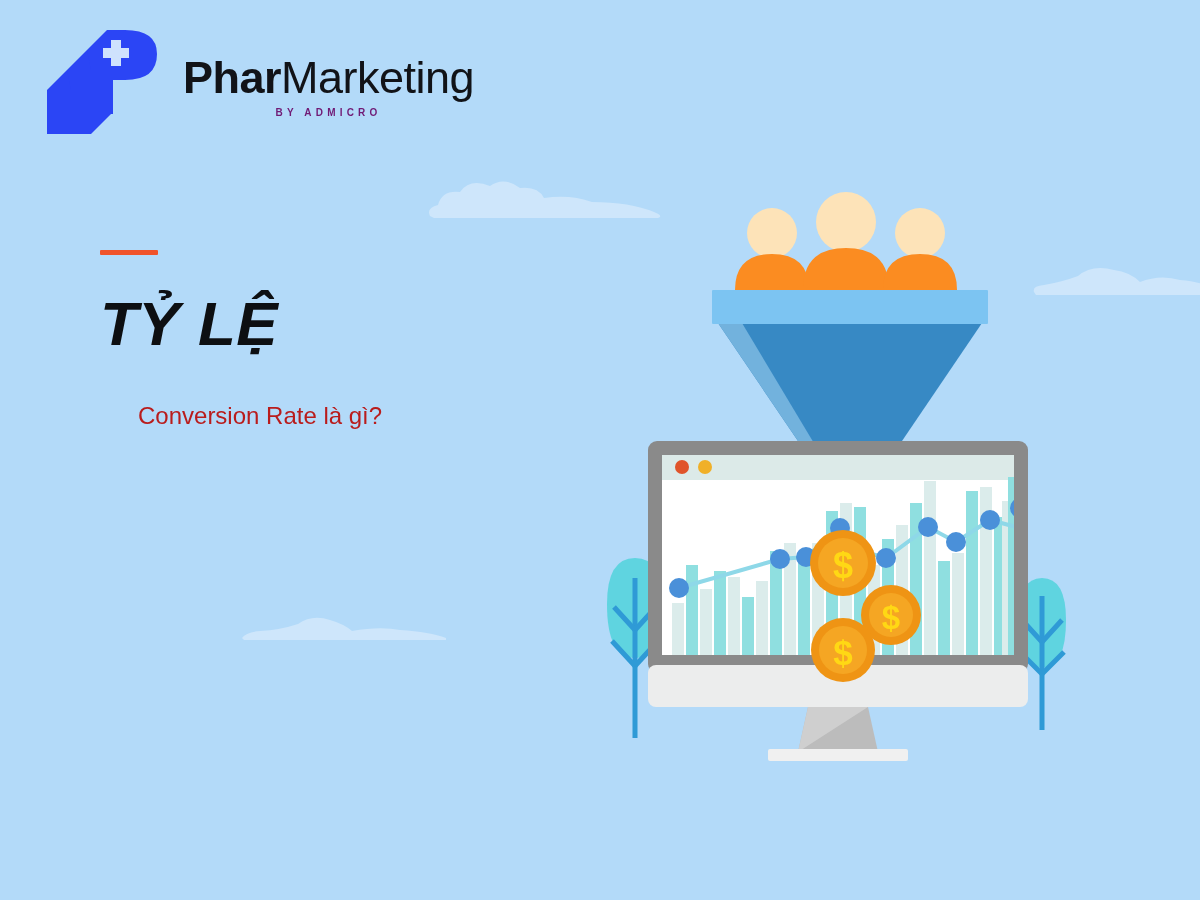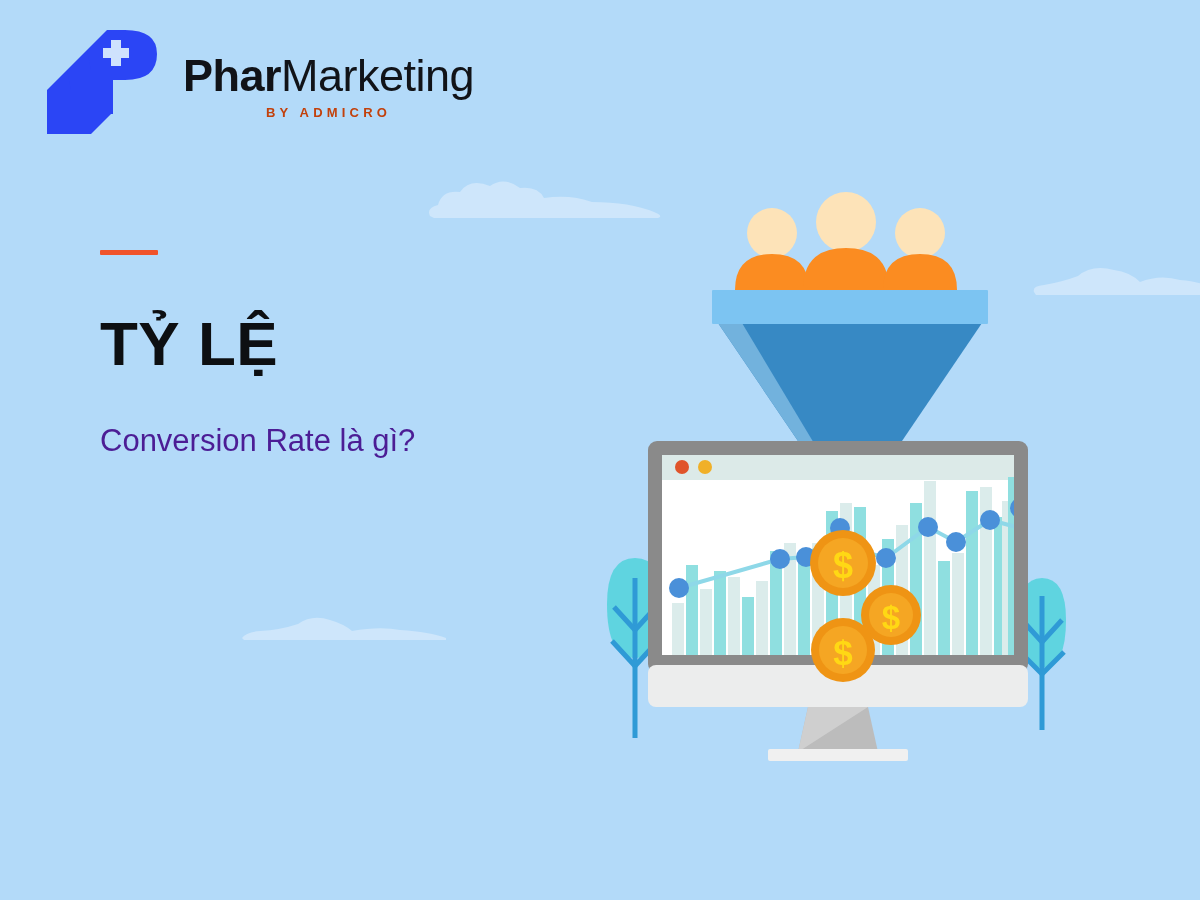--- a/index.html
+++ b/index.html
@@ -49,57 +49,59 @@
   #logo-wordmark {
     font-size: 45px;
     line-height: 1;
     color: #111318;
     letter-spacing: -0.5px;
     white-space: nowrap;
   }
   #logo-wordmark .bold { font-weight: 700; }
   #logo-wordmark .light { font-weight: 400; }
   #logo-tagline {
-    font-size: 13px;
+    font-size: 10px;
     font-weight: 700;
     letter-spacing: 4.2px;
-    color: #c2410c;
+    color: #701a75;
     margin-top: 7px;
     white-space: nowrap;
   }
 
   
   #text-block {
     position: absolute;
     left: 100px;
     top: 250px;
     width: 520px;
   }
   #accent-rule {
     width: 58px;
     height: 5px;
     background: #f0532b;
     border-radius: 1px;
   }
   #headline {
-    margin-top: 52px;
+    margin-top: 32px;
     font-size: 62px;
     font-weight: 700;
     line-height: 1.18;
     color: #0d0f12;
     letter-spacing: 0.5px;
+    font-style: italic;
   }
   #headline .line { display: block; white-space: nowrap; }
   #subhead {
     margin-top: 42px;
-    font-size: 31px;
+    font-size: 24px;
     font-weight: 400;
-    color: #4c1d95;
+    color: #b91c1c;
     line-height: 1.2;
     white-space: nowrap;
+    margin-left: 38px;
   }
 
   
   #illustration {
     position: absolute;
     left: 590px;
     top: 160px;
     width: 560px;
     height: 620px;
   }

